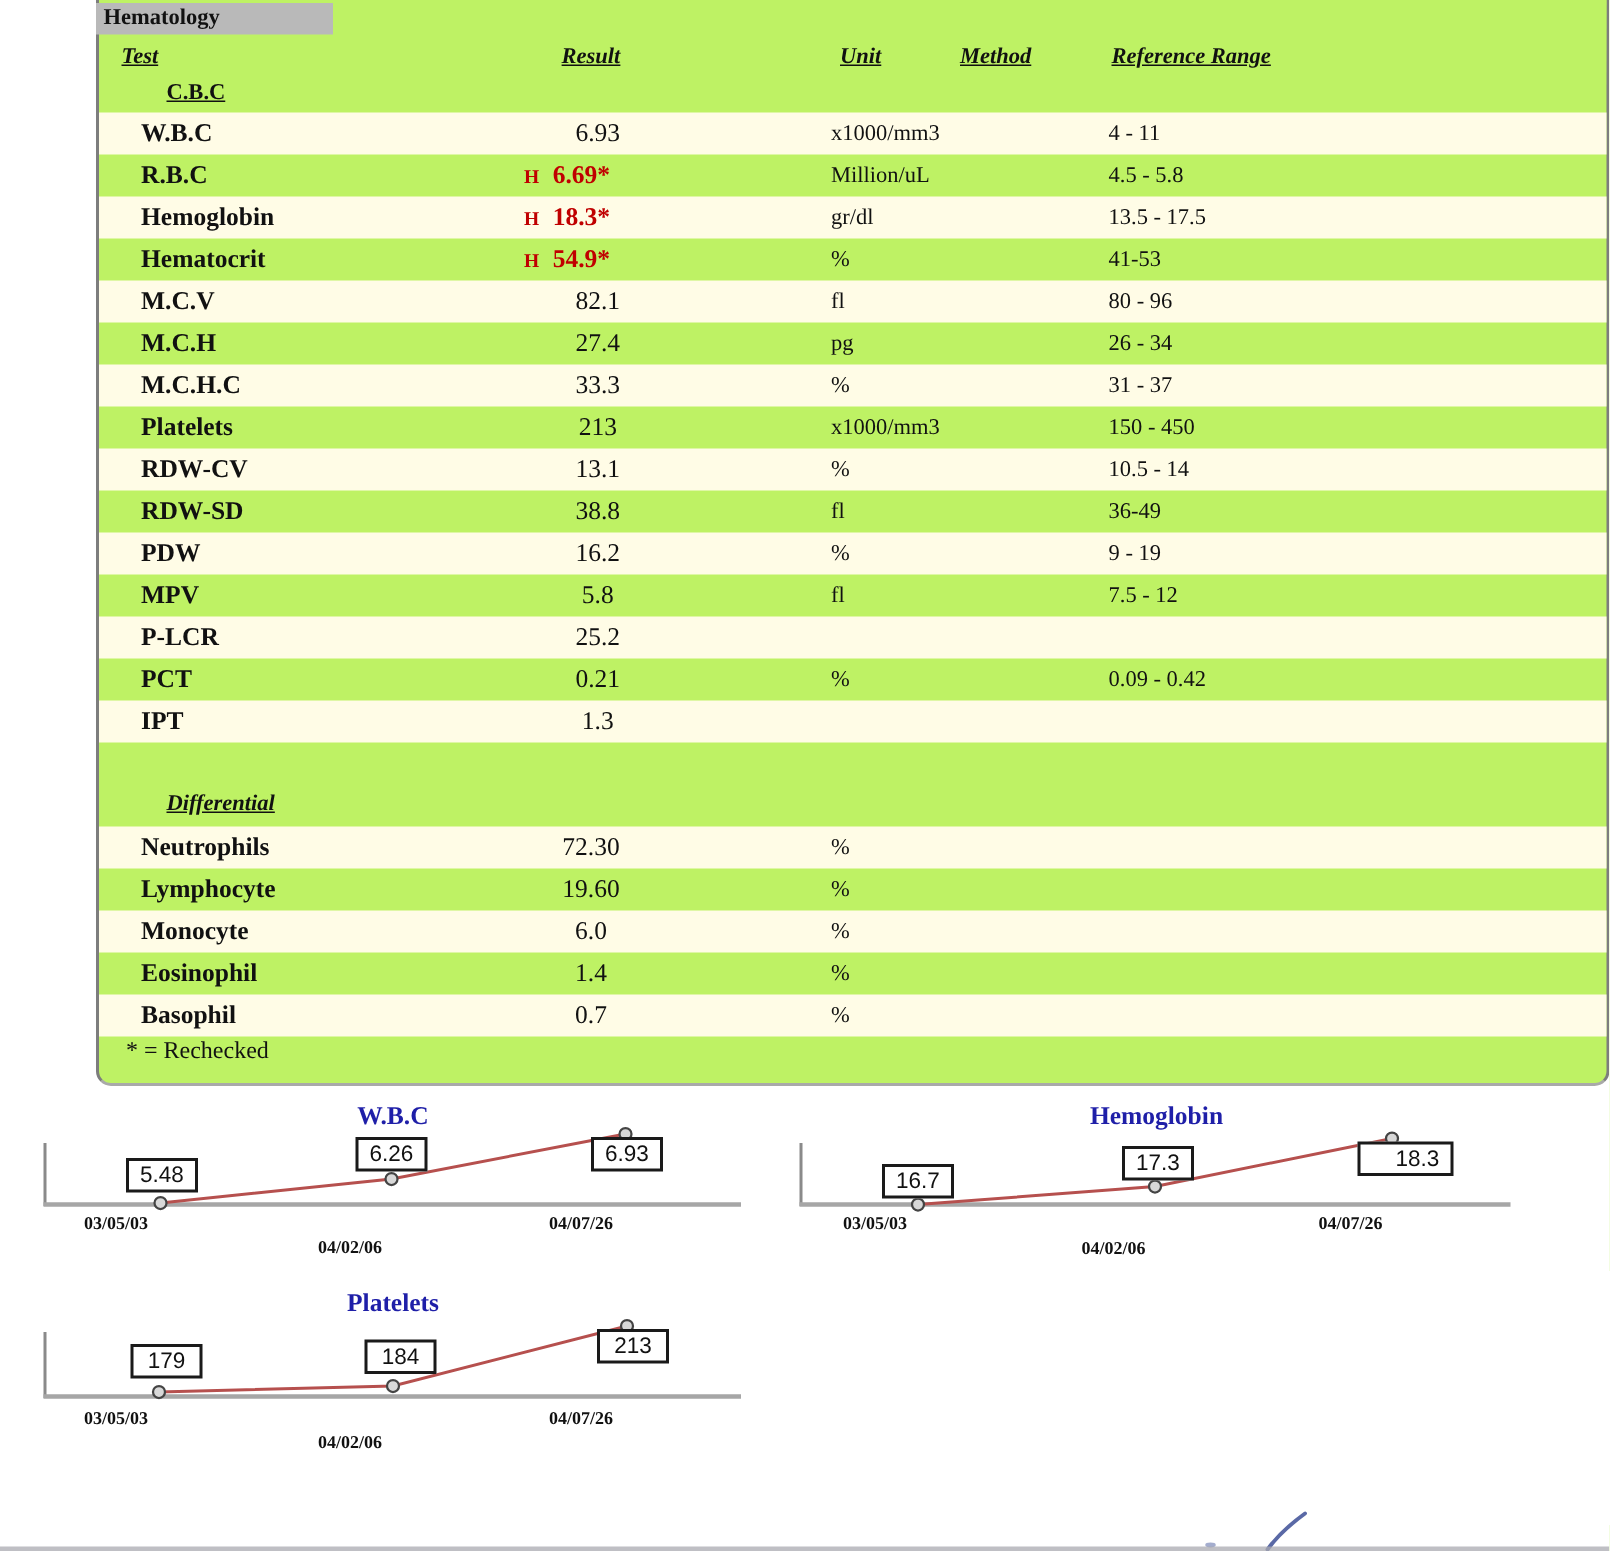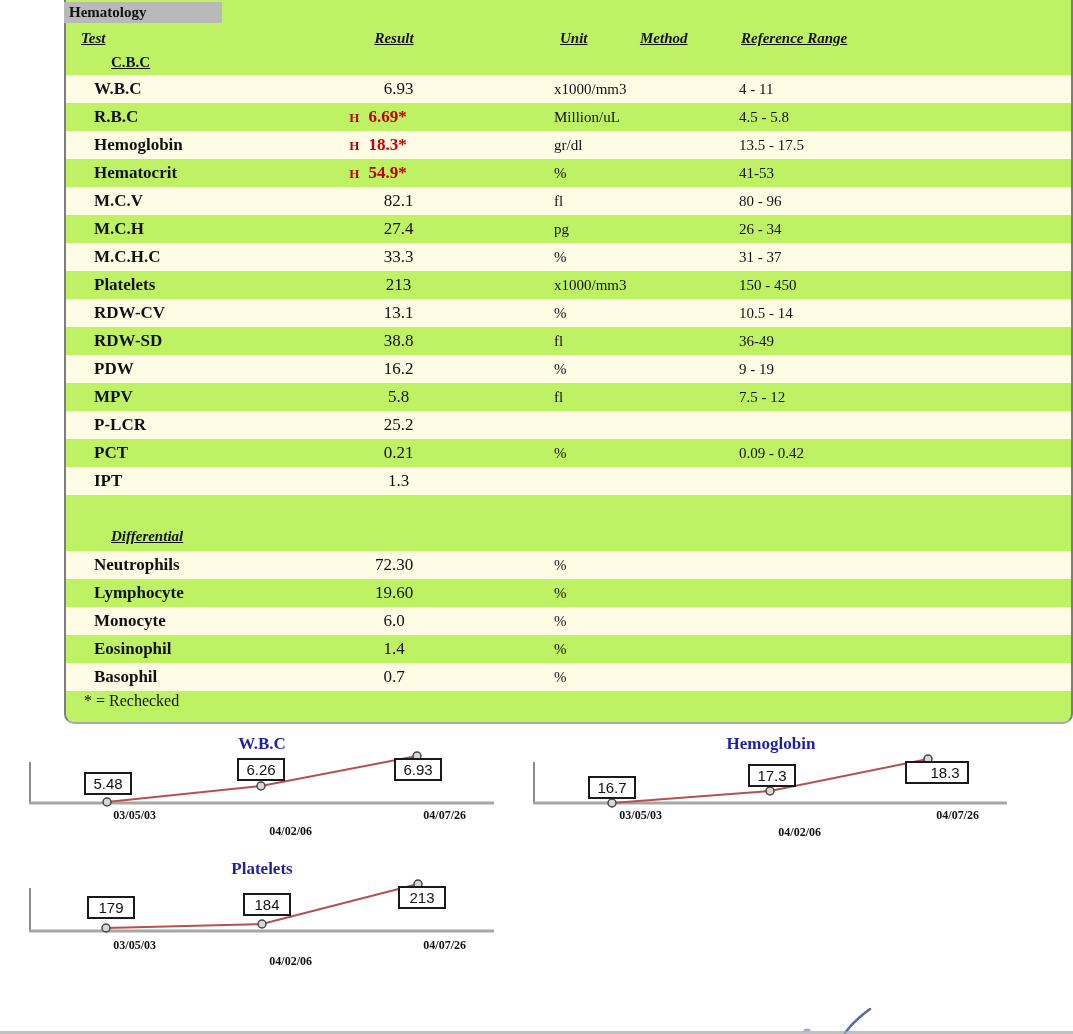--- a/index.html
+++ b/index.html
@@ -43,21 +43,21 @@
   .chart{position:absolute;}
   #chart-wbc{left:0;top:730px;width:520px;height:115px;}
   #chart-hgb{left:520px;top:730px;width:553px;height:118px;}
   #chart-plt{left:0;top:855px;width:520px;height:120px;}
   .chart-title{position:absolute;top:4px;font-size:17px;font-weight:bold;color:#1f1fa8;
           text-align:center;width:200px;}
   .chart svg{position:absolute;left:0;top:0;}
   .vbox{position:absolute;border:2px solid #1a1a1a;background:#fff;color:#111;
         font-family:"Liberation Sans",sans-serif;font-size:15px;line-height:19px;
         padding:0 4px;min-width:36px;text-align:center;z-index:3;}
-  .dlab{position:absolute;font-size:12px;font-weight:bold;width:100px;text-align:right;
+  .dlab{position:absolute;font-size:12px;font-weight:bold;width:100px;text-align:left;
         white-space:nowrap;}
 
   
   #signature{position:absolute;left:790px;top:998px;}
   #page-edge{position:absolute;left:0;bottom:0;width:100%;height:3px;background:#a9a9b0;opacity:.75;}
 </style>
 </head>
 <body>
 
 <div id="page">

